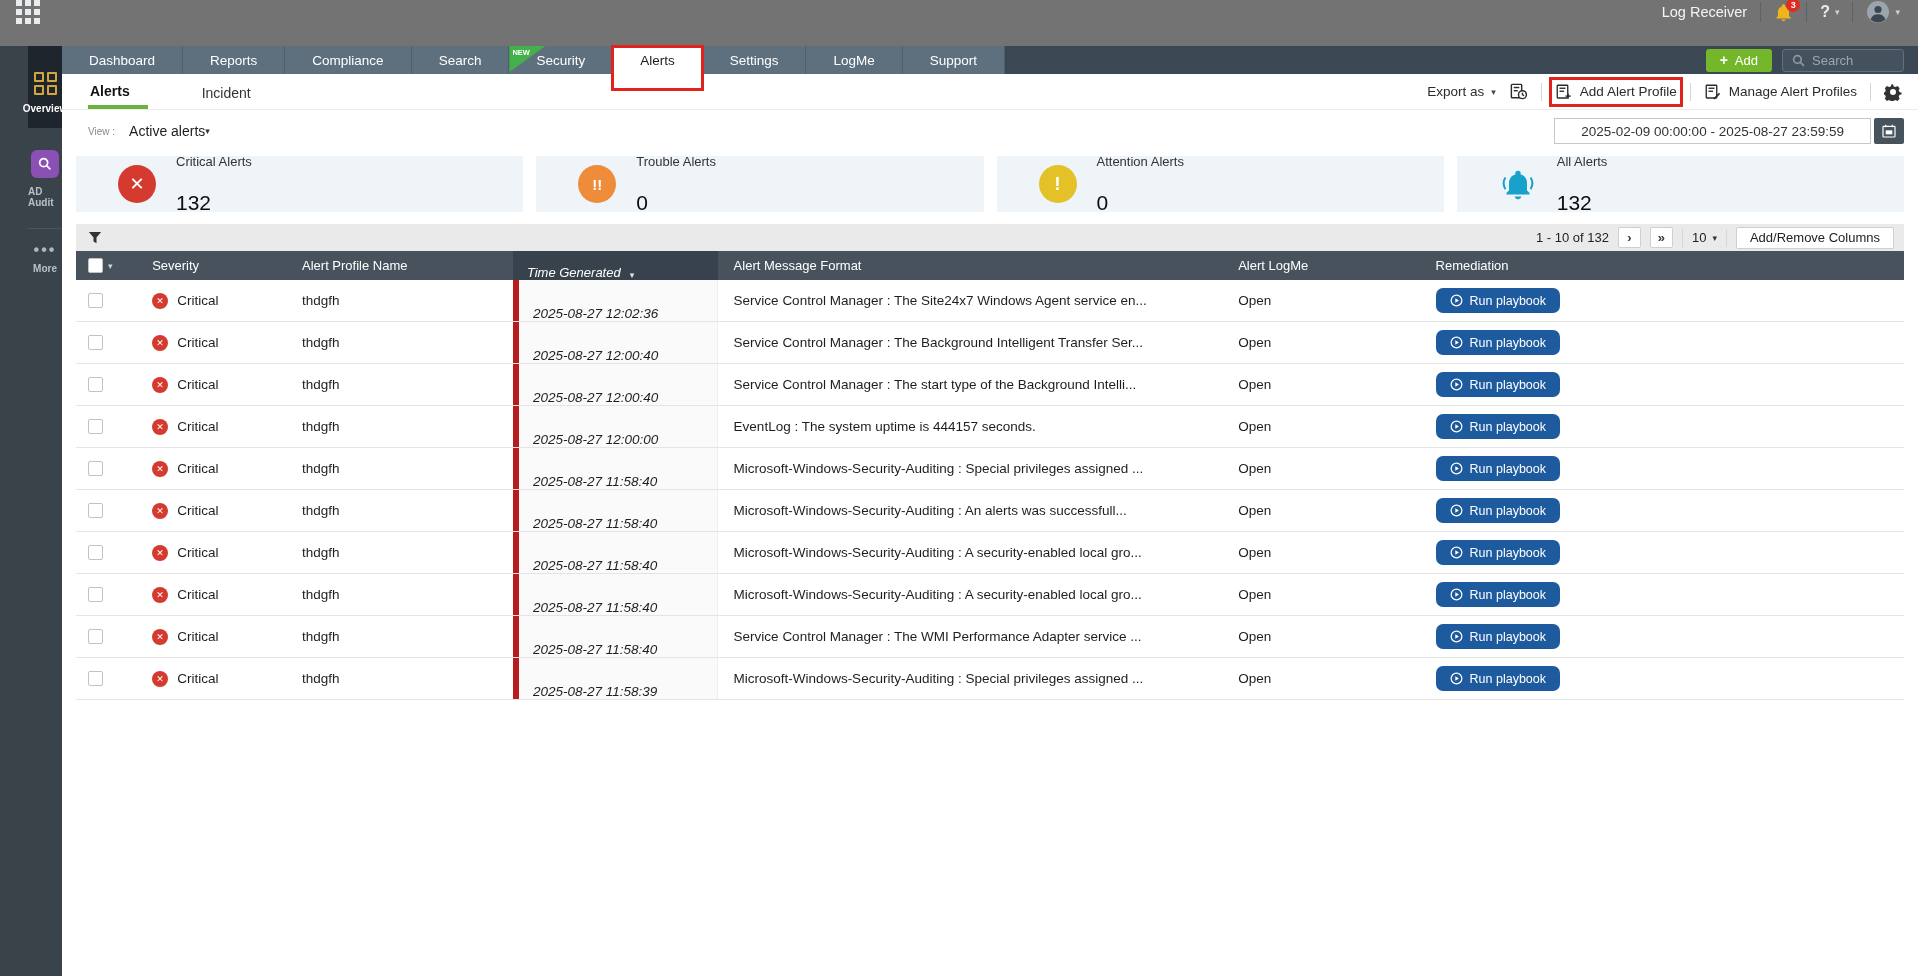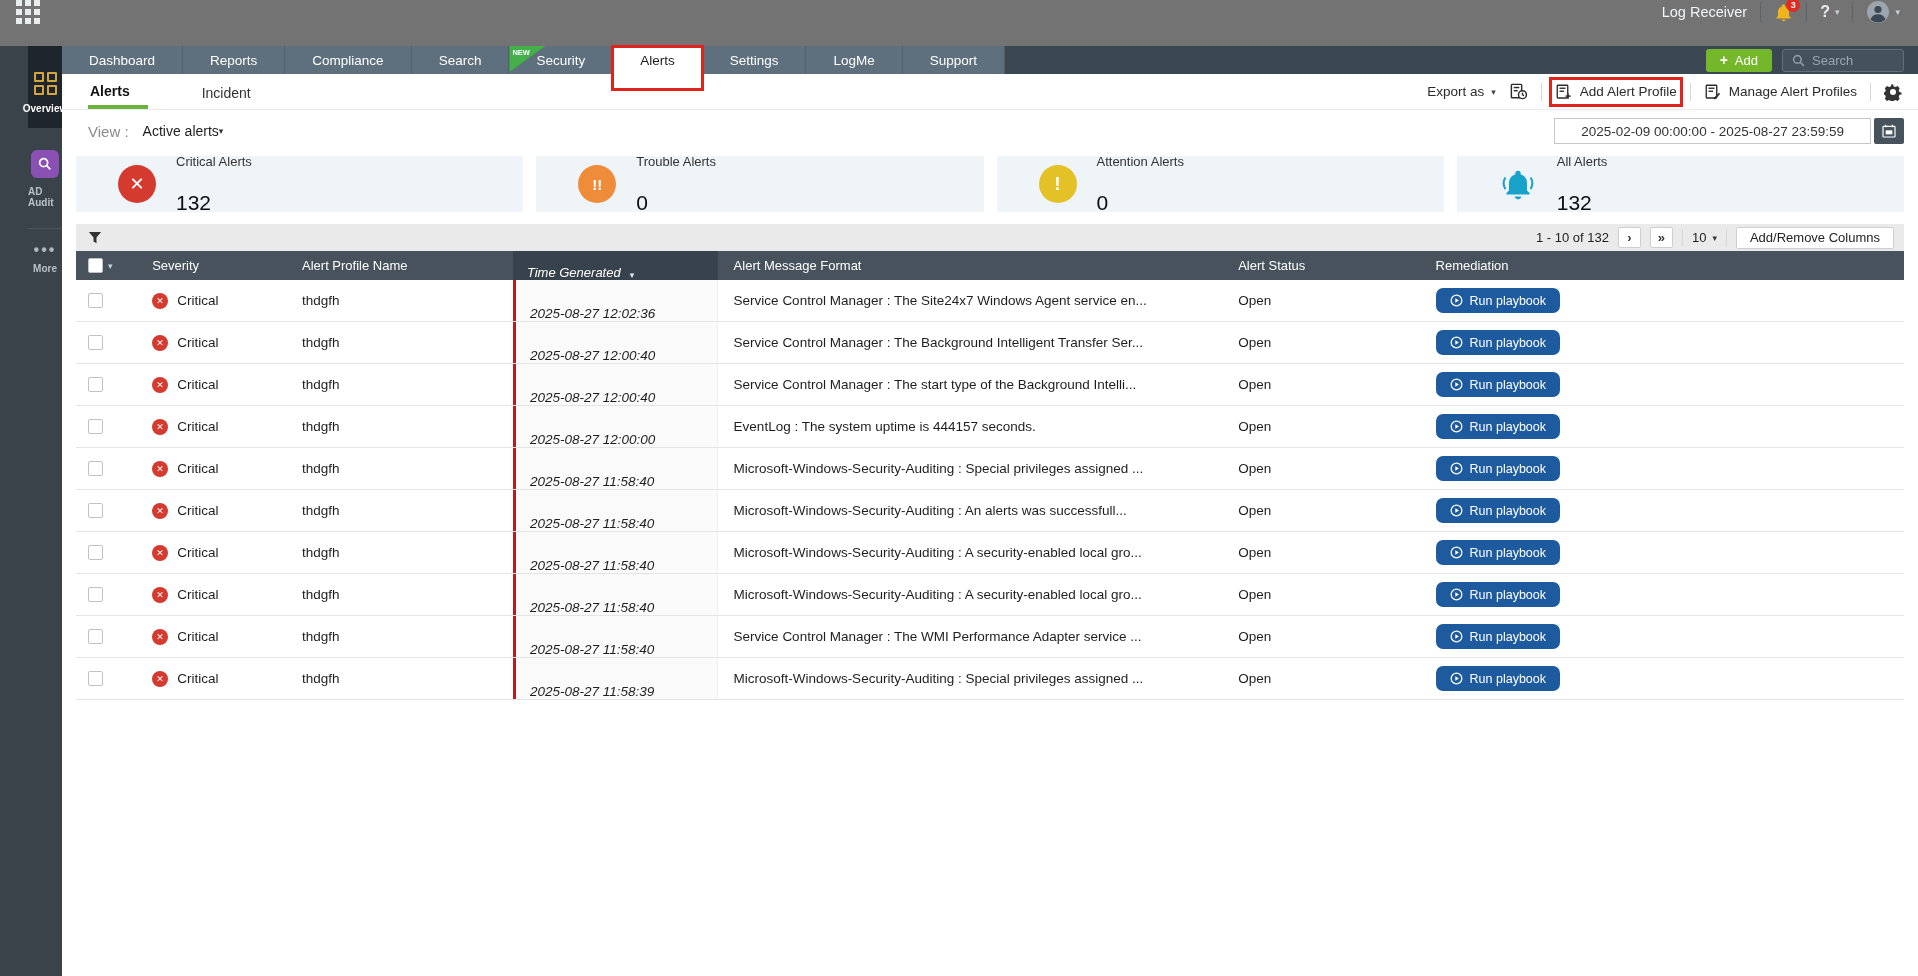--- a/index.html
+++ b/index.html
@@ -52,21 +52,21 @@
   .toolrow { height:36px; display:flex; align-items:center; padding:0 16px 0 26px; border-bottom:1px solid #ececec; }
   .subtab { font-size:14px; color:#333; padding:8px 6px 6px; margin-right:48px; cursor:pointer; }
   .subtab.active { font-weight:bold; color:#111; border-bottom:4px solid #6bb33d; padding-left:2px; padding-right:18px; }
   .tool-right { margin-left:auto; display:flex; align-items:center; gap:13px; color:#2b2b2b; font-size:13.5px; }
   .tool-item { display:flex; align-items:center; gap:7px; cursor:pointer; white-space:nowrap; }
   .tool-sep { width:1px; height:18px; background:#d7d7d7; }
   .red-outline { outline:3px solid #e0231c; outline-offset:3px; }
 
   
   .viewrow { height:42px; display:flex; align-items:center; padding:0 14px 0 26px; }
-  .view-label { color:#8a8a8a; font-size:15px; margin-right:14px; }
+  .view-label { color:#8a8a8a; font-size:10px; margin-right:14px; }
   .view-value { color:#1e1e1e; font-size:14px; display:flex; align-items:center; cursor:pointer; }
   .view-value .caret { color:#333; }
   .date-wrap { margin-left:auto; display:flex; align-items:center; cursor:pointer; }
   .date-box { border:1px solid #c6c6c6; background:#fff; height:26px; display:flex; align-items:center; padding:0 26px; font-size:13.5px; color:#333; }
   .cal-btn { width:30px; height:26px; background:#46525c; border-radius:2px; margin-left:3px; display:flex; align-items:center; justify-content:center; }
 
   
   .cards { display:flex; gap:13px; margin:4px 14px 0; }
   .card { flex:1; background:#eff4f9; height:56px; display:flex; align-items:center; padding-left:42px; gap:20px; }
   .card-icon { width:38px; height:38px; border-radius:50%; display:flex; align-items:center; justify-content:center; color:#fff; font-weight:bold; flex-shrink:0; }
@@ -89,21 +89,21 @@
   .thead { display:flex; background:#47525d; color:#fff; font-size:13px; height:29px; align-items:center; }
   .trow { display:flex; height:42px; align-items:center; border-bottom:1px solid #e4e4e4; background:#fff; font-size:13.5px; color:#1e1e1e; }
   .c-check { width:3.4%; display:flex; align-items:center; gap:5px; padding-left:12px; }
   .c-sev { width:8.2%; display:flex; align-items:center; gap:9px; padding-left:14px; }
   .c-prof { width:12.3%; padding-left:14px; }
   .c-time { width:11.2%; padding-left:14px; align-self:stretch; display:flex; align-items:flex-end;font-style:italic; }
   .c-msg { width:27.6%; padding-left:16px; white-space:nowrap; overflow:hidden; }
   .c-stat { width:10.8%; padding-left:16px; }
   .c-rem { width:26.5%; padding-left:16px; }
   .thead .c-time { background:#38424c; gap:9px; }
-  .trow .c-time { background:#fafafa; border-left:3px solid #b91c1c; border-right:1px solid #efefef; }
+  .trow .c-time { background:#fafafa; border-left:6px solid #b91c1c; border-right:1px solid #efefef; }
   .checkbox { width:15px; height:15px; background:#fff; border:1px solid #c2c2c2; border-radius:2px; cursor:pointer; flex-shrink:0; }
   .sev-dot { width:16px; height:16px; border-radius:50%; background:#d53a2f; color:#fff; font-size:9px; font-weight:bold; display:flex; align-items:center; justify-content:center; flex-shrink:0; }
   .run-btn { background:#1e5b9e; color:#fff; border:none; border-radius:7px; height:25px; padding:0 14px; font-size:12.5px; display:flex; align-items:center; gap:7px; cursor:pointer; font-family:inherit; }
   .hdr-caret { font-size:9px; color:#dfe5ea; }
   svg { display:block; }
 </style>
 </head>
 <body>
 
 <div class="topbar">
@@ -350,21 +350,21 @@
           <span class="checkbox"></span>
           <span class="caret">▾</span>
         </div>
         <div class="c-sev">Severity</div>
         <div class="c-prof">Alert Profile Name</div>
         <div class="c-time">
           <span>Time Generated</span>
           <span class="hdr-caret">▾</span>
         </div>
         <div class="c-msg">Alert Message Format</div>
-        <div class="c-stat">Alert Status</div>
+        <div class="c-stat">Alert LogMe</div>
         <div class="c-rem">Remediation</div>
       </div>
       <div id="tbody">
   <div class="trow">
     <div class="c-check">
               <span class="checkbox"></span>
             </div>
     <div class="c-sev">
       <span class="sev-dot">✕</span>
       <span class="sev-label">Critical</span>

